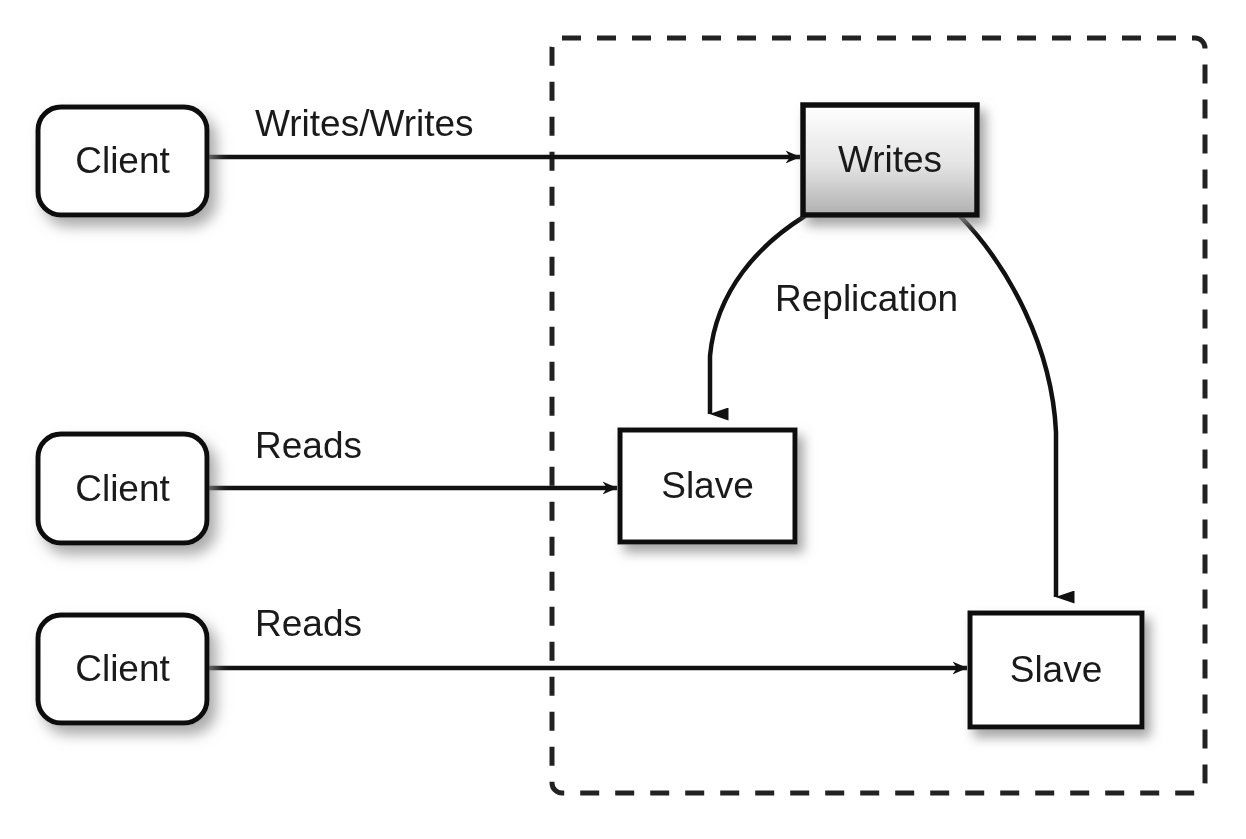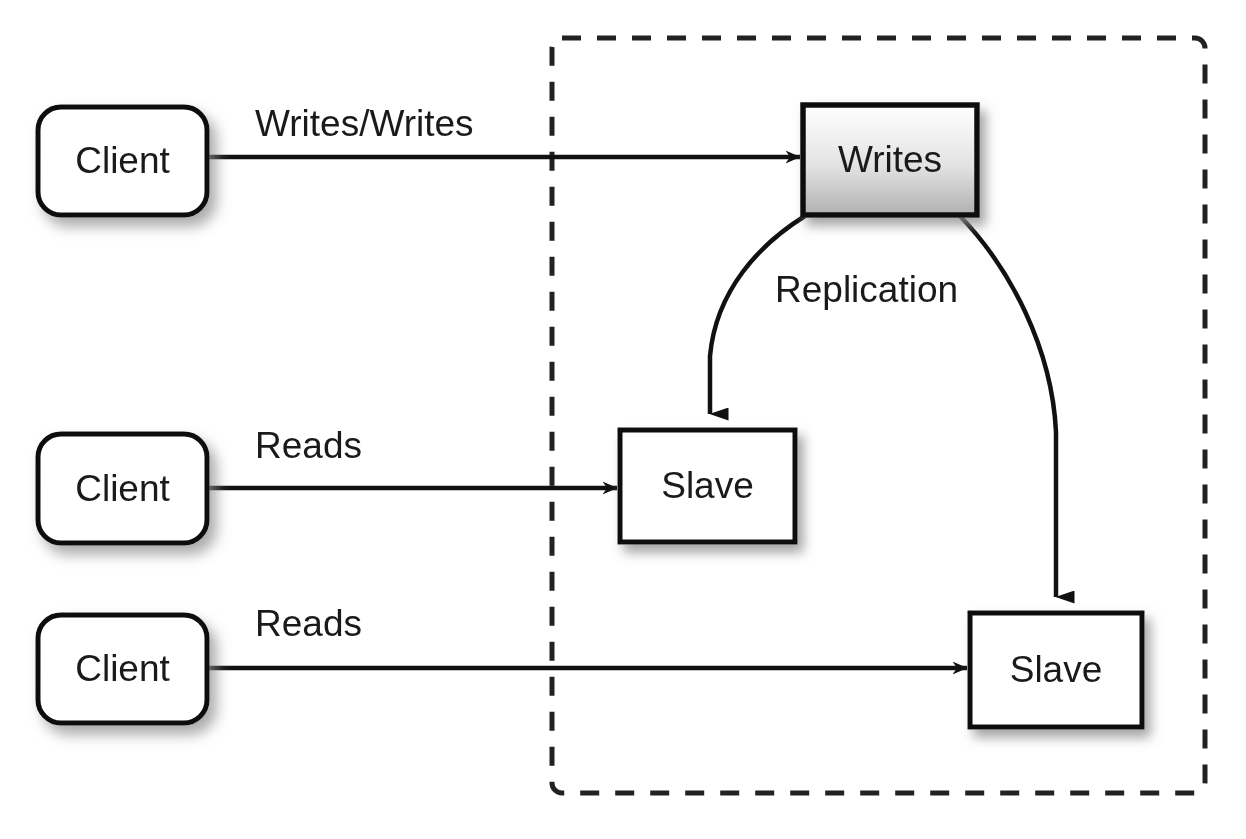--- a/index.html
+++ b/index.html
@@ -105,15 +105,15 @@
   <div class="node-label" style="left:620px; top:430px; width:175px; height:112px;">Slave</div>
 
   <div class="node-label" style="left:970px; top:613px; width:172px; height:114px;">Slave</div>
 
   <div class="edge-label" style="left:255px; top:103px;">Writes/Writes</div>
 
   <div class="edge-label" style="left:255px; top:425px;">Reads</div>
 
   <div class="edge-label" style="left:255px; top:603px;">Reads</div>
 
-  <div class="edge-label" style="left:775px; top:269px;">Replication</div>
+  <div class="edge-label" style="left:775px; top:278px;">Replication</div>
 
 </div>
 
 </body></html>

